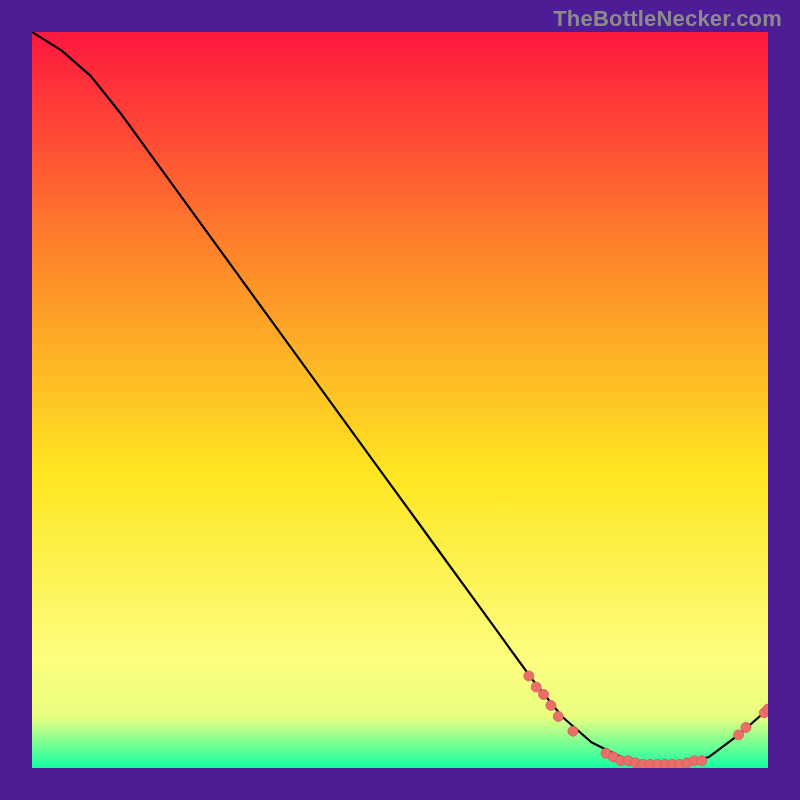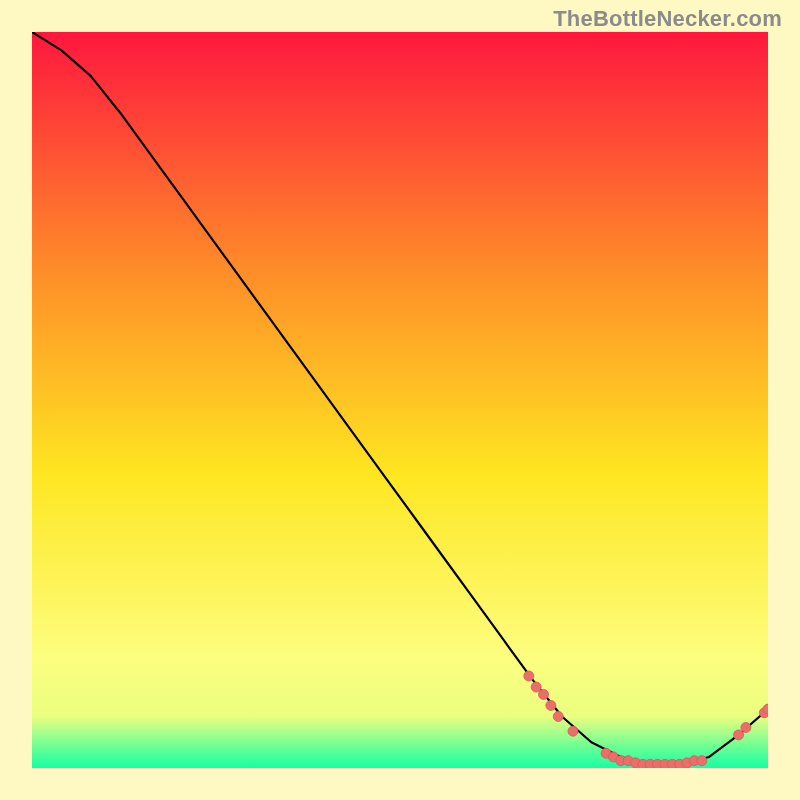--- a/index.html
+++ b/index.html
@@ -7,21 +7,21 @@
     padding: 0;
     width: 800px;
     height: 800px;
     background: #000;
     overflow: hidden;
   }
   .stage {
     position: relative;
     width: 800px;
     height: 800px;
-    background: #fef9c3;
+    background: #4c1d95;
   }
   .plot-area {
     position: absolute;
     left: 32px;
     top: 32px;
     width: 736px;
     height: 736px;
   }
   .plot-area svg {
     position: absolute;

